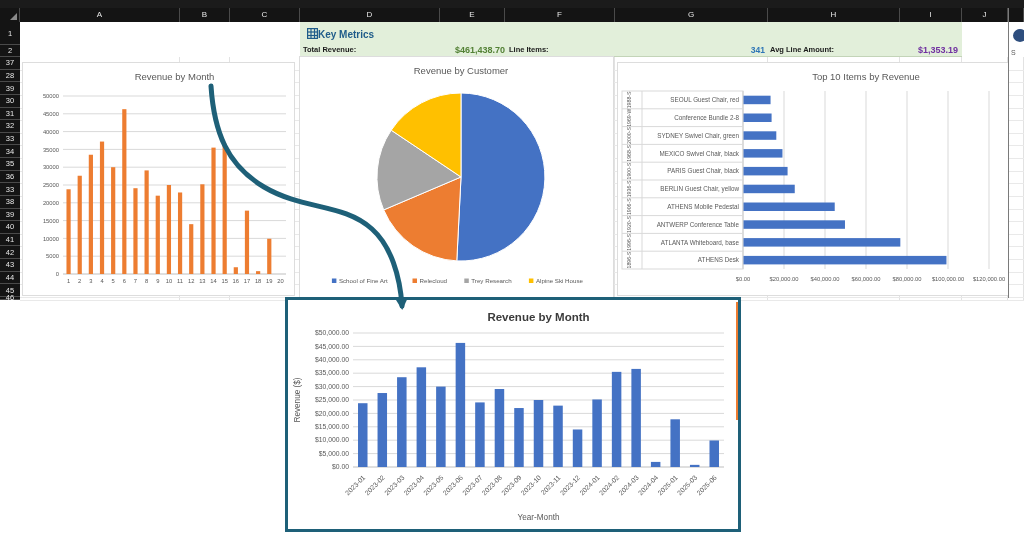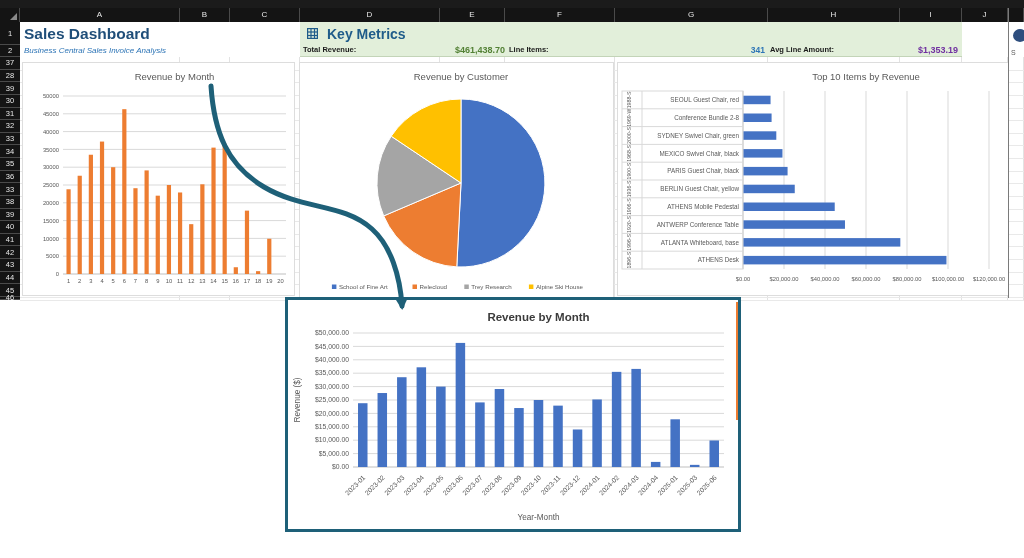--- a/index.html
+++ b/index.html
@@ -17,22 +17,22 @@
             display:flex;align-items:center;justify-content:center;}
   .grid{position:absolute;left:20px;top:22px;width:1004px;height:278px;background:#fff;}
   .gridline-v{position:absolute;width:1px;background:#e2e2e2;}
   .gridline-h{position:absolute;height:1px;background:#e9e9e9;}
   .cell-a1{position:absolute;left:24px;top:22px;width:260px;height:23px;line-height:23px;
            font-size:15.5px;font-weight:bold;color:#1F4E79;white-space:nowrap;}
   .cell-a2{position:absolute;left:24px;top:45px;width:270px;height:12px;line-height:12px;
            font-size:8px;font-style:italic;color:#2E75B6;white-space:nowrap;}
   .band{position:absolute;left:300px;top:22px;width:662px;height:35px;background:#E2EFDA;
         border-bottom:1px solid #c3d4b8;box-sizing:border-box;}
-  .km-head{position:absolute;left:7px;top:3px;height:18px;display:flex;align-items:center;gap:9px;
-           font-size:14px;font-weight:bold;color:#1F5C8A;}
+  .km-head{position:absolute;left:7px;top:3px;height:18px;display:flex;align-items:center;gap:0;
+           font-size:10px;font-weight:bold;color:#1F5C8A;}
   .km-row{position:absolute;left:0;top:22px;width:614px;height:12px;font-size:7.5px;color:#1a1a1a;}
   .km-label{position:absolute;font-weight:bold;line-height:12px;white-space:nowrap;}
   .km-value{position:absolute;line-height:12px;text-align:right;white-space:nowrap;font-weight:bold;}
   .v-green{color:#538135;font-size:9px;}
   .v-blue{color:#2E75B6;font-size:8.5px;}
   .v-purple{color:#7030A0;font-size:9px;}
   .chartbox{position:absolute;background:#fff;border:1px solid #DDDDDD;box-sizing:border-box;}
   .inset{position:absolute;left:285px;top:297px;width:456px;height:235px;background:#fff;
          border:3px solid #1E6078;box-sizing:border-box;}
   .inset-sliver{position:absolute;right:0px;top:2px;width:2px;height:118px;background:#ED7D31;}
@@ -117,22 +117,20 @@
       <div class="gridline-h" style="left: 0px; top: 199px; width: 1004px;"></div>
       <div class="gridline-h" style="left: 0px; top: 212px; width: 1004px;"></div>
       <div class="gridline-h" style="left: 0px; top: 224px; width: 1004px;"></div>
       <div class="gridline-h" style="left: 0px; top: 237px; width: 1004px;"></div>
       <div class="gridline-h" style="left: 0px; top: 250px; width: 1004px;"></div>
       <div class="gridline-h" style="left: 0px; top: 262px; width: 1004px;"></div>
       <div class="gridline-h" style="left: 0px; top: 275px; width: 1004px;"></div>
       <div class="gridline-h" style="left: 0px; top: 278px; width: 1004px;"></div>
     </div>
 
-  <div class="cell-a1">Sales Dashboard</div>
-  <div class="cell-a2">Business Central Sales Invoice Analysis</div>
 
   <div class="band">
     <div class="km-head">
       <span>
         <svg width="11" height="11" viewBox="0 0 11 11">
           <rect x="0.5" y="0.5" width="10" height="10" fill="none" stroke="#1F5C8A" stroke-width="1.4"></rect>
           <line x1="0.5" y1="4" x2="10.5" y2="4" stroke="#1F5C8A" stroke-width="1.2"></line>
           <line x1="0.5" y1="7.5" x2="10.5" y2="7.5" stroke="#1F5C8A" stroke-width="1.2"></line>
           <line x1="4" y1="0.5" x2="4" y2="10.5" stroke="#1F5C8A" stroke-width="1.2"></line>
           <line x1="7.5" y1="0.5" x2="7.5" y2="10.5" stroke="#1F5C8A" stroke-width="1.2"></line>
@@ -207,21 +205,21 @@
         <text x="168.225" y="220" text-anchor="middle" font-size="5.8" fill="#595959" font-weight="normal">12</text>
         <text x="179.375" y="220" text-anchor="middle" font-size="5.8" fill="#595959" font-weight="normal">13</text>
         <text x="190.525" y="220" text-anchor="middle" font-size="5.8" fill="#595959" font-weight="normal">14</text>
         <text x="201.675" y="220" text-anchor="middle" font-size="5.8" fill="#595959" font-weight="normal">15</text>
         <text x="212.82500000000002" y="220" text-anchor="middle" font-size="5.8" fill="#595959" font-weight="normal">16</text>
         <text x="223.975" y="220" text-anchor="middle" font-size="5.8" fill="#595959" font-weight="normal">17</text>
         <text x="235.125" y="220" text-anchor="middle" font-size="5.8" fill="#595959" font-weight="normal">18</text>
         <text x="246.275" y="220" text-anchor="middle" font-size="5.8" fill="#595959" font-weight="normal">19</text>
         <text x="257.425" y="220" text-anchor="middle" font-size="5.8" fill="#595959" font-weight="normal">20</text>
       </svg></div>
-  <div class="chartbox" id="chart-pie" style="left:299px;top:62px;width:315px;height:282px"><svg width="313" height="232" viewBox="0 0 313 232">
+  <div class="chartbox" id="chart-pie" style="left:299px;top:56px;width:315px;height:282px"><svg width="313" height="232" viewBox="0 0 313 232">
         <text x="161" y="17" text-anchor="middle" font-size="9.5" fill="#595959" font-weight="normal">Revenue by Customer</text>
         <path d="M161,120 L161.0,36.0 A84,84 0 1 1 156.8,203.9 Z" fill="#4472C4" stroke="#fff" stroke-width="1"></path>
         <path d="M161,120 L156.8,203.9 A84,84 0 0 1 83.7,152.9 Z" fill="#ED7D31" stroke="#fff" stroke-width="1"></path>
         <path d="M161,120 L83.7,152.9 A84,84 0 0 1 91.2,73.2 Z" fill="#A5A5A5" stroke="#fff" stroke-width="1"></path>
         <path d="M161,120 L91.2,73.2 A84,84 0 0 1 161.0,36.0 Z" fill="#FFC000" stroke="#fff" stroke-width="1"></path>
         <rect x="31.900000000000006" y="221.5" width="4.5" height="4.5" fill="#4472C4"></rect>
         <text x="38.900000000000006" y="226" text-anchor="start" font-size="6.2" fill="#595959" font-weight="normal">School of Fine Art</text>
         <rect x="112.5" y="221.5" width="4.5" height="4.5" fill="#ED7D31"></rect>
         <text x="119.5" y="226" text-anchor="start" font-size="6.2" fill="#595959" font-weight="normal">Relecloud</text>
         <rect x="164.3" y="221.5" width="4.5" height="4.5" fill="#A5A5A5"></rect>

